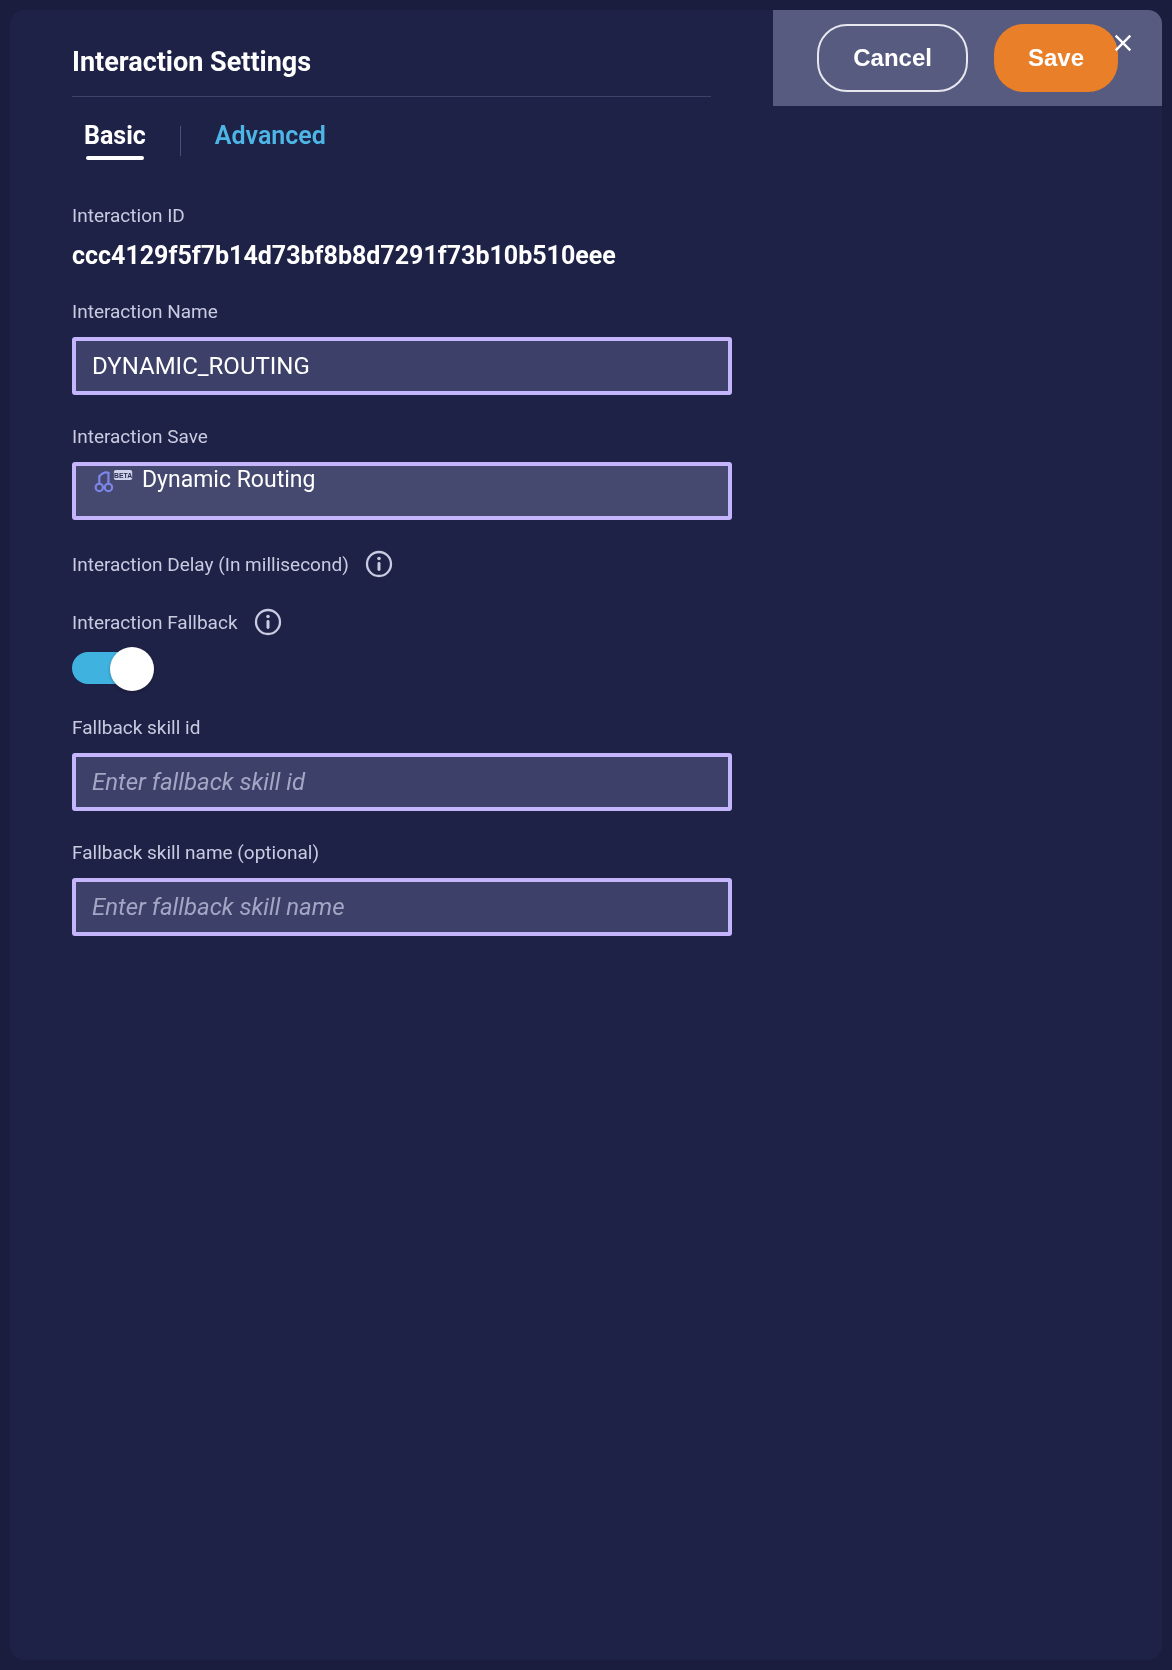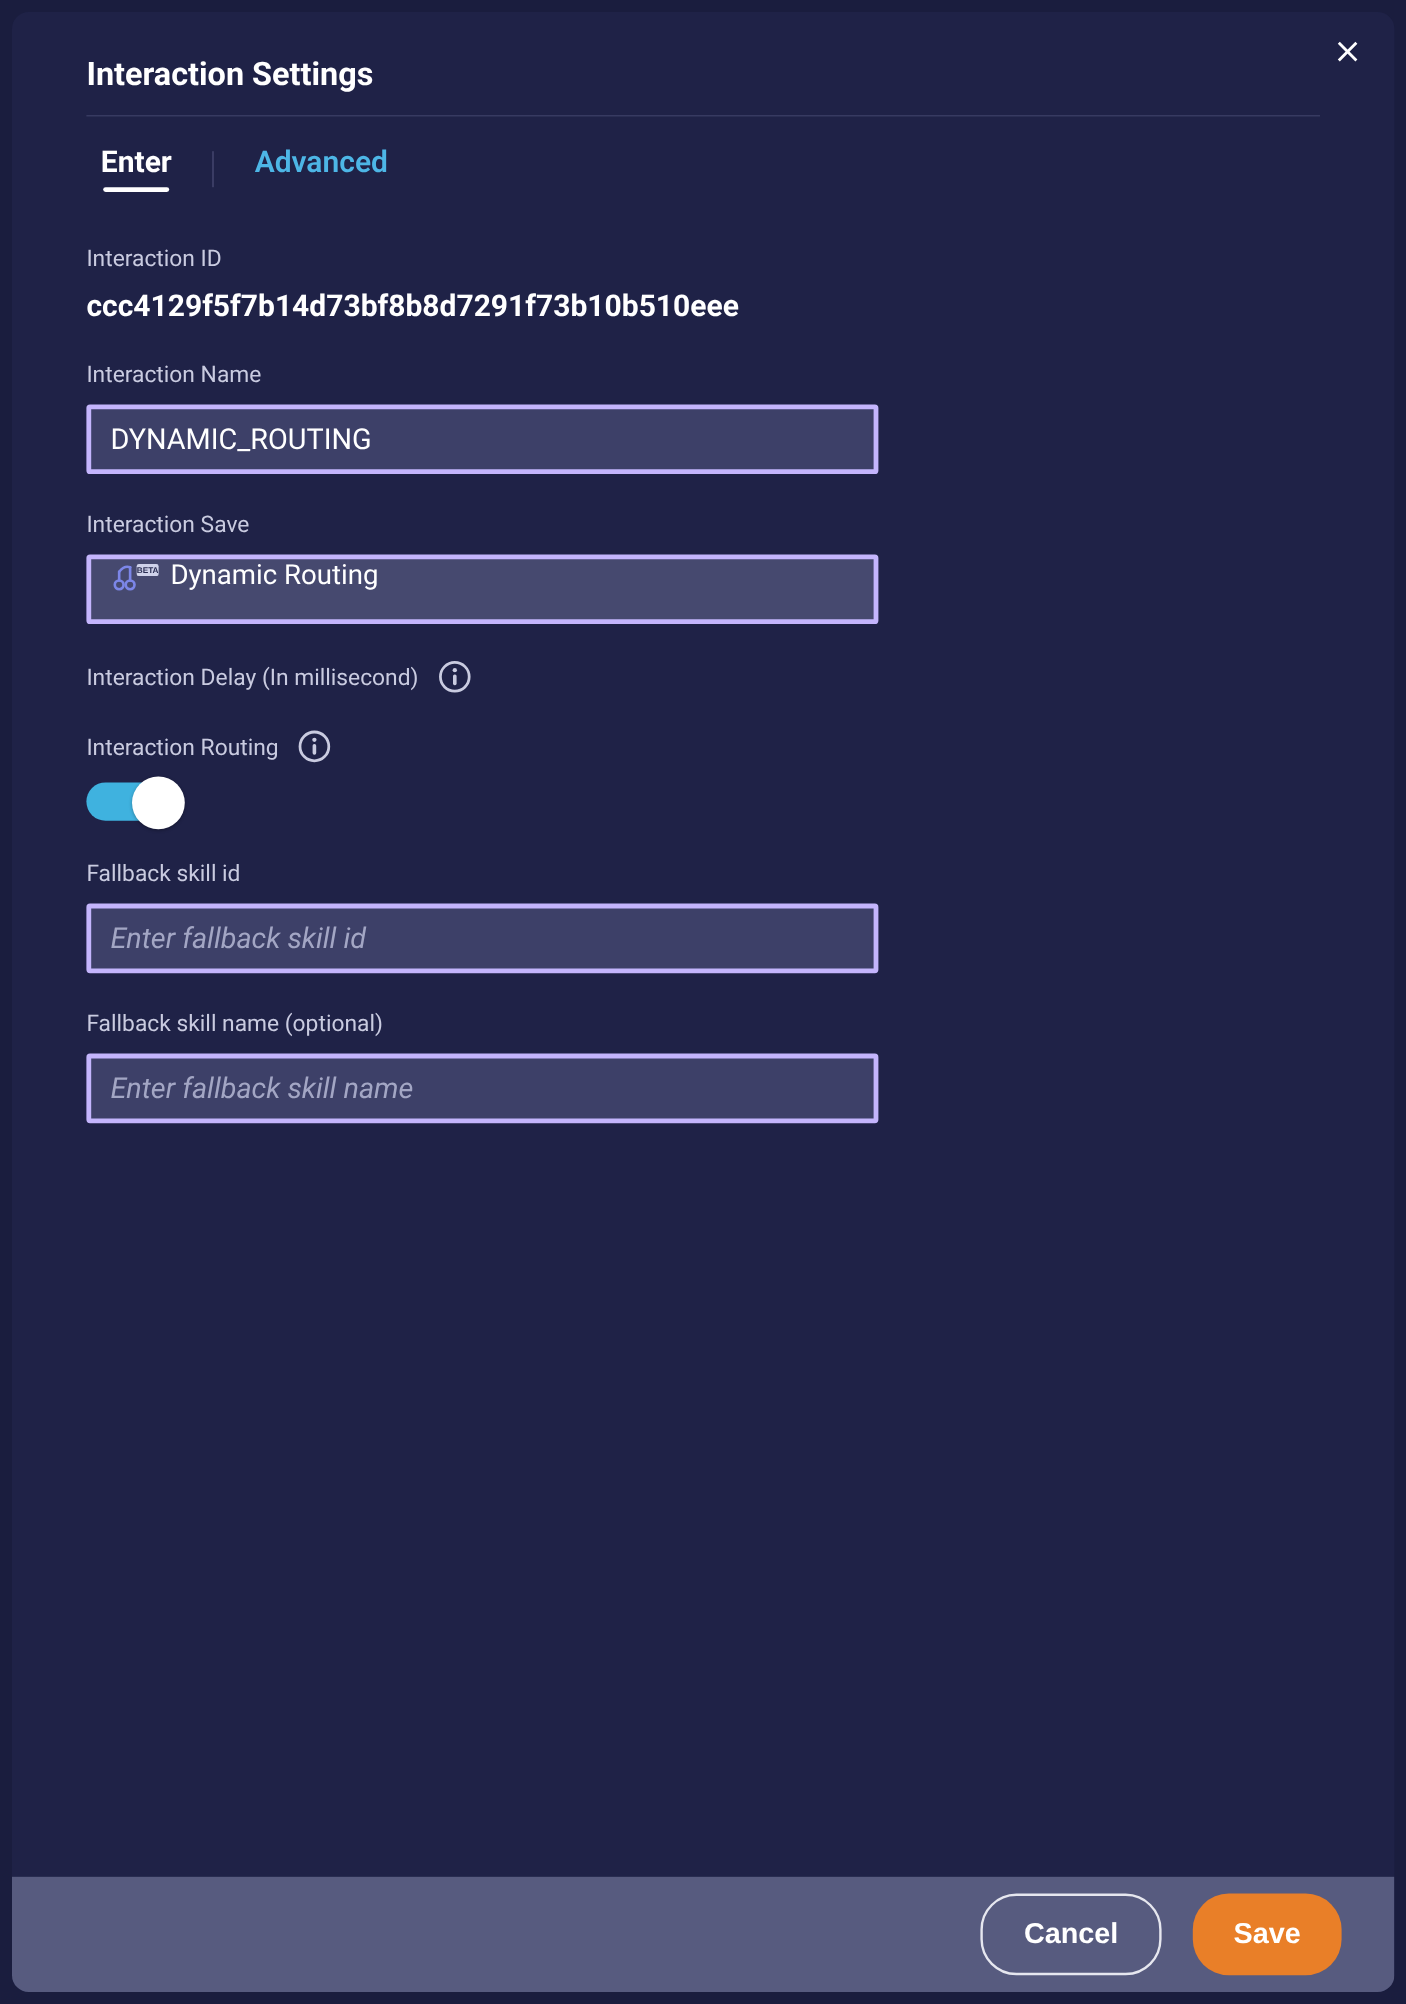--- a/index.html
+++ b/index.html
@@ -5,21 +5,21 @@
   * { box-sizing: border-box; margin: 0; padding: 0; }
   html, body { width: 1172px; height: 1670px; font-family: -apple-system, BlinkMacSystemFont, "Segoe UI", Roboto, Arial, sans-serif; }
   body { background: #1a1d3e; color: #e6e7ef; position: relative; overflow: hidden; }
 
   .modal {
     position: absolute;
     inset: 10px;
     background: #1f2247;
     border-radius: 14px;
     display: flex;
-    flex-direction: column;
+    flex-direction: row;
     overflow: hidden;
   }
 
   .close-btn {
     position: absolute;
     top: 18px;
     right: 22px;
     width: 34px;
     height: 34px;
     display: flex;
@@ -196,21 +196,21 @@
           <path d="M4 4 L20 20 M20 4 L4 20"></path>
         </svg>
     </span>
   </div>
 
   <div class="modal-body">
 
     <div class="page-title">Interaction Settings</div>
 
     <div class="tabs">
-      <div class="tab active">Enter</div>
+      <div class="tab active">Basic</div>
       <div class="tab-sep"></div>
       <div class="tab inactive">Advanced</div>
     </div>
 
     <div class="form">
 
       <div class="field-block">
         <div class="label">Interaction ID</div>
         <div class="readonly-value">ccc4129f5f7b14d73bf8b8d7291f73b10b510eee</div>
       </div>
@@ -248,21 +248,21 @@
               <circle cx="14" cy="14" r="12" stroke="#c9cbe0" stroke-width="2.3"></circle>
               <circle cx="14" cy="8.5" r="1.8" fill="#c9cbe0"></circle>
               <rect x="12.5" y="12" width="3" height="9" rx="1.4" fill="#c9cbe0"></rect>
             </svg>
           </span>
         </div>
       </div>
 
       <div class="field-block">
         <div class="label">
-          <span>Interaction Routing</span>
+          <span>Interaction Fallback</span>
           <span class="info-icon">
             <svg viewBox="0 0 28 28" fill="none">
               <circle cx="14" cy="14" r="12" stroke="#c9cbe0" stroke-width="2.3"></circle>
               <circle cx="14" cy="8.5" r="1.8" fill="#c9cbe0"></circle>
               <rect x="12.5" y="12" width="3" height="9" rx="1.4" fill="#c9cbe0"></rect>
             </svg>
           </span>
         </div>
         <div class="toggle">
           <div class="toggle-track"></div>

